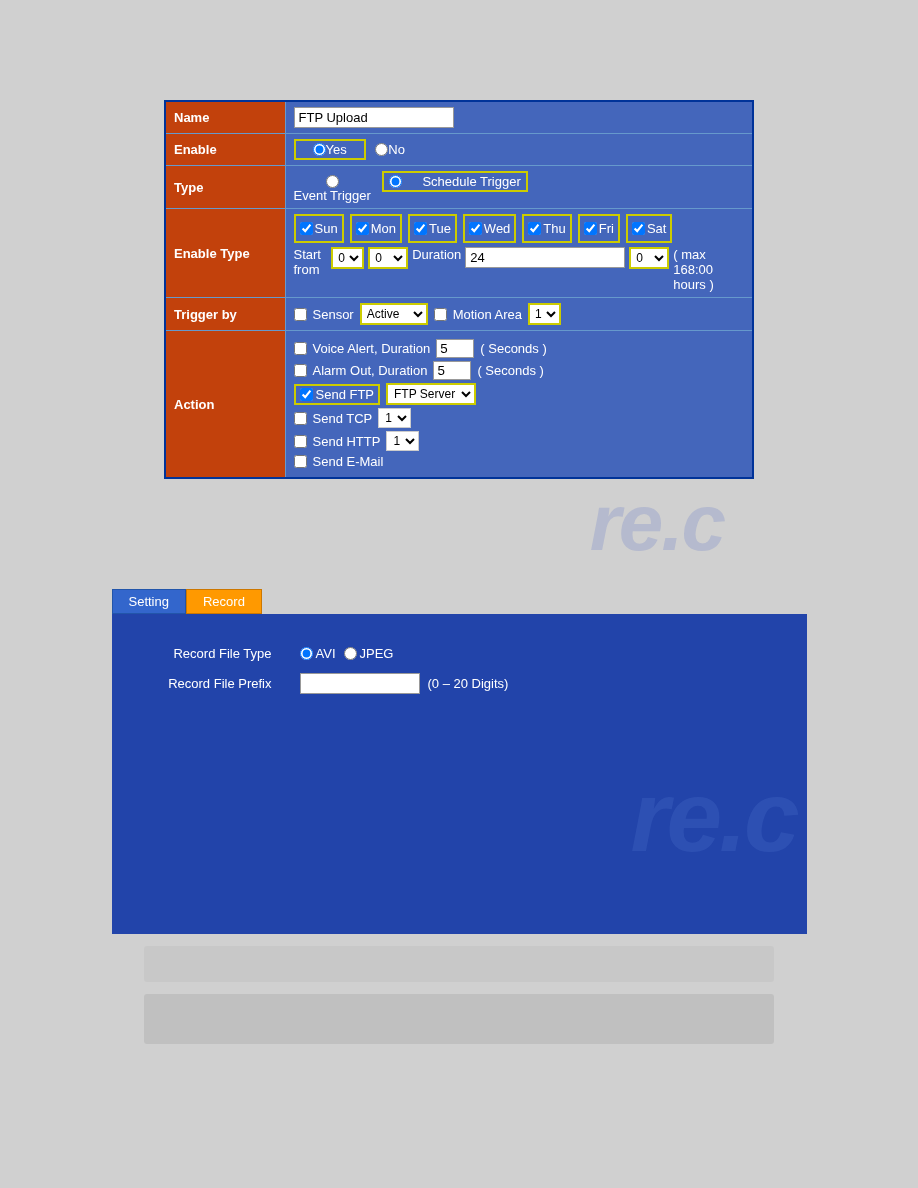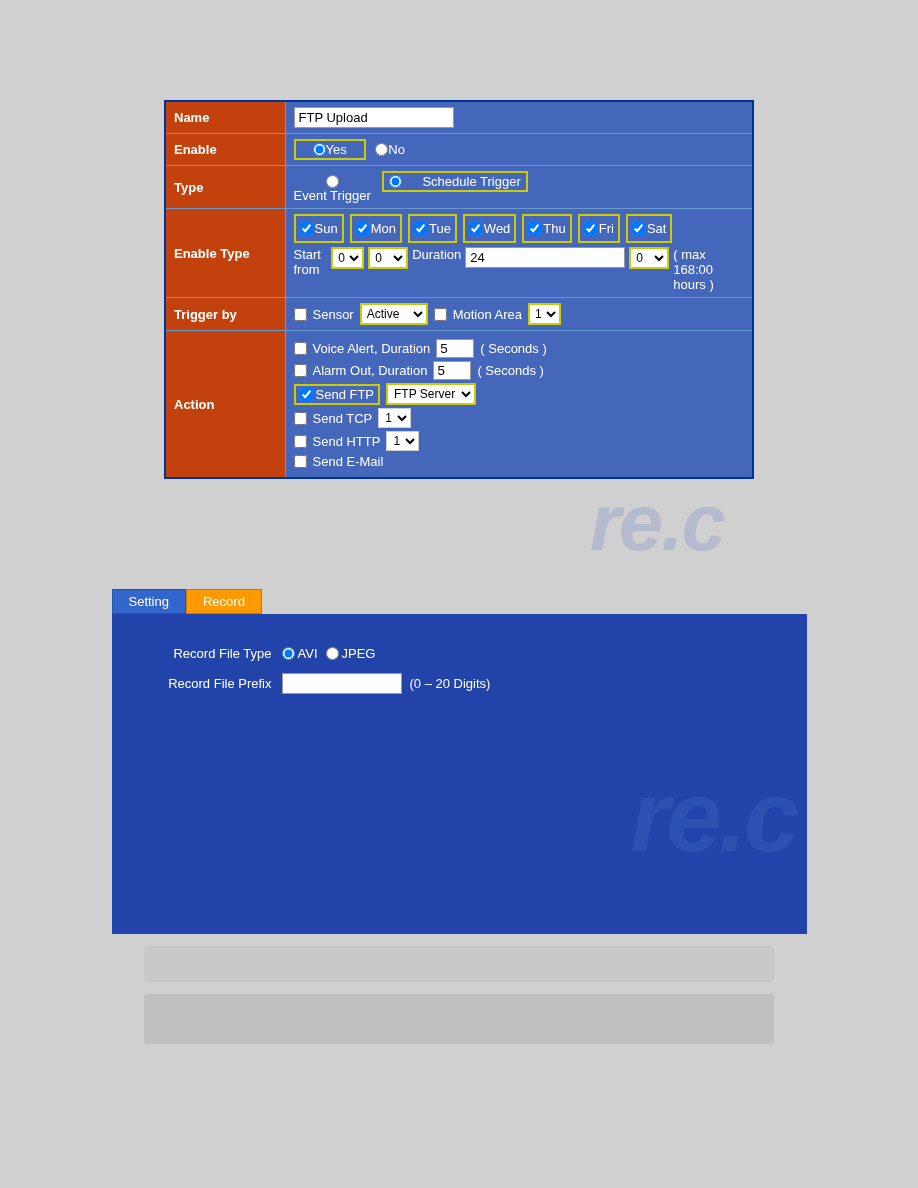--- a/index.html
+++ b/index.html
@@ -229,21 +229,21 @@
     }
 
     .tab-content {
       background: #2244aa;
       padding: 20px 30px 60px 30px;
       min-height: 320px;
     }
     .form-row {
       display: flex;
       align-items: center;
-      gap: 10px;
+      gap: 28px;
       margin: 12px 0;
       color: #fff;
     }
     .form-label {
       width: 130px;
       text-align: right;
       color: #fff;
       font-size: 13px;
     }
     .form-value {

